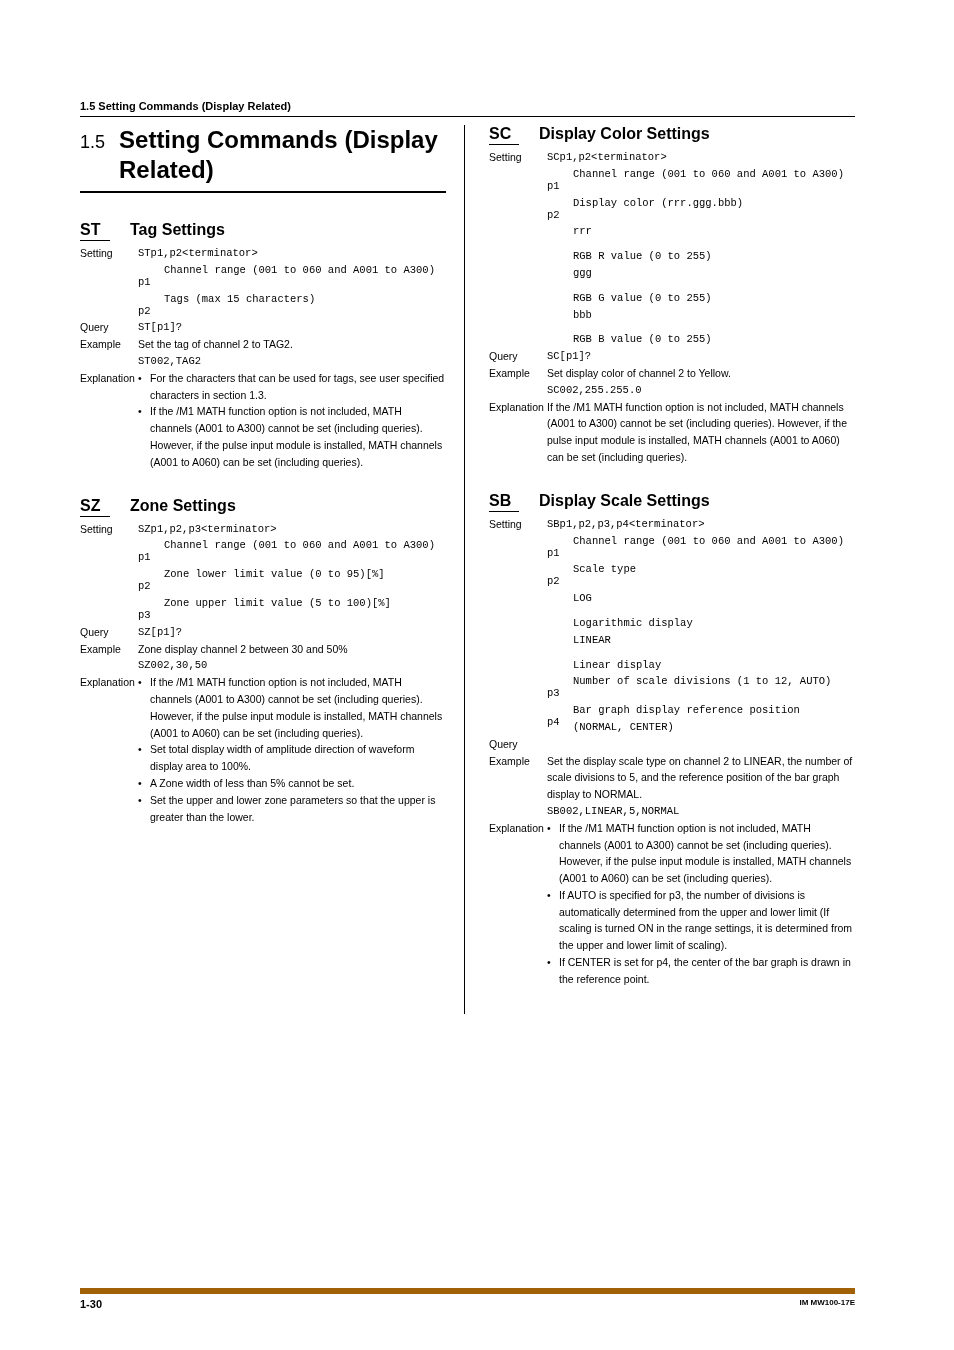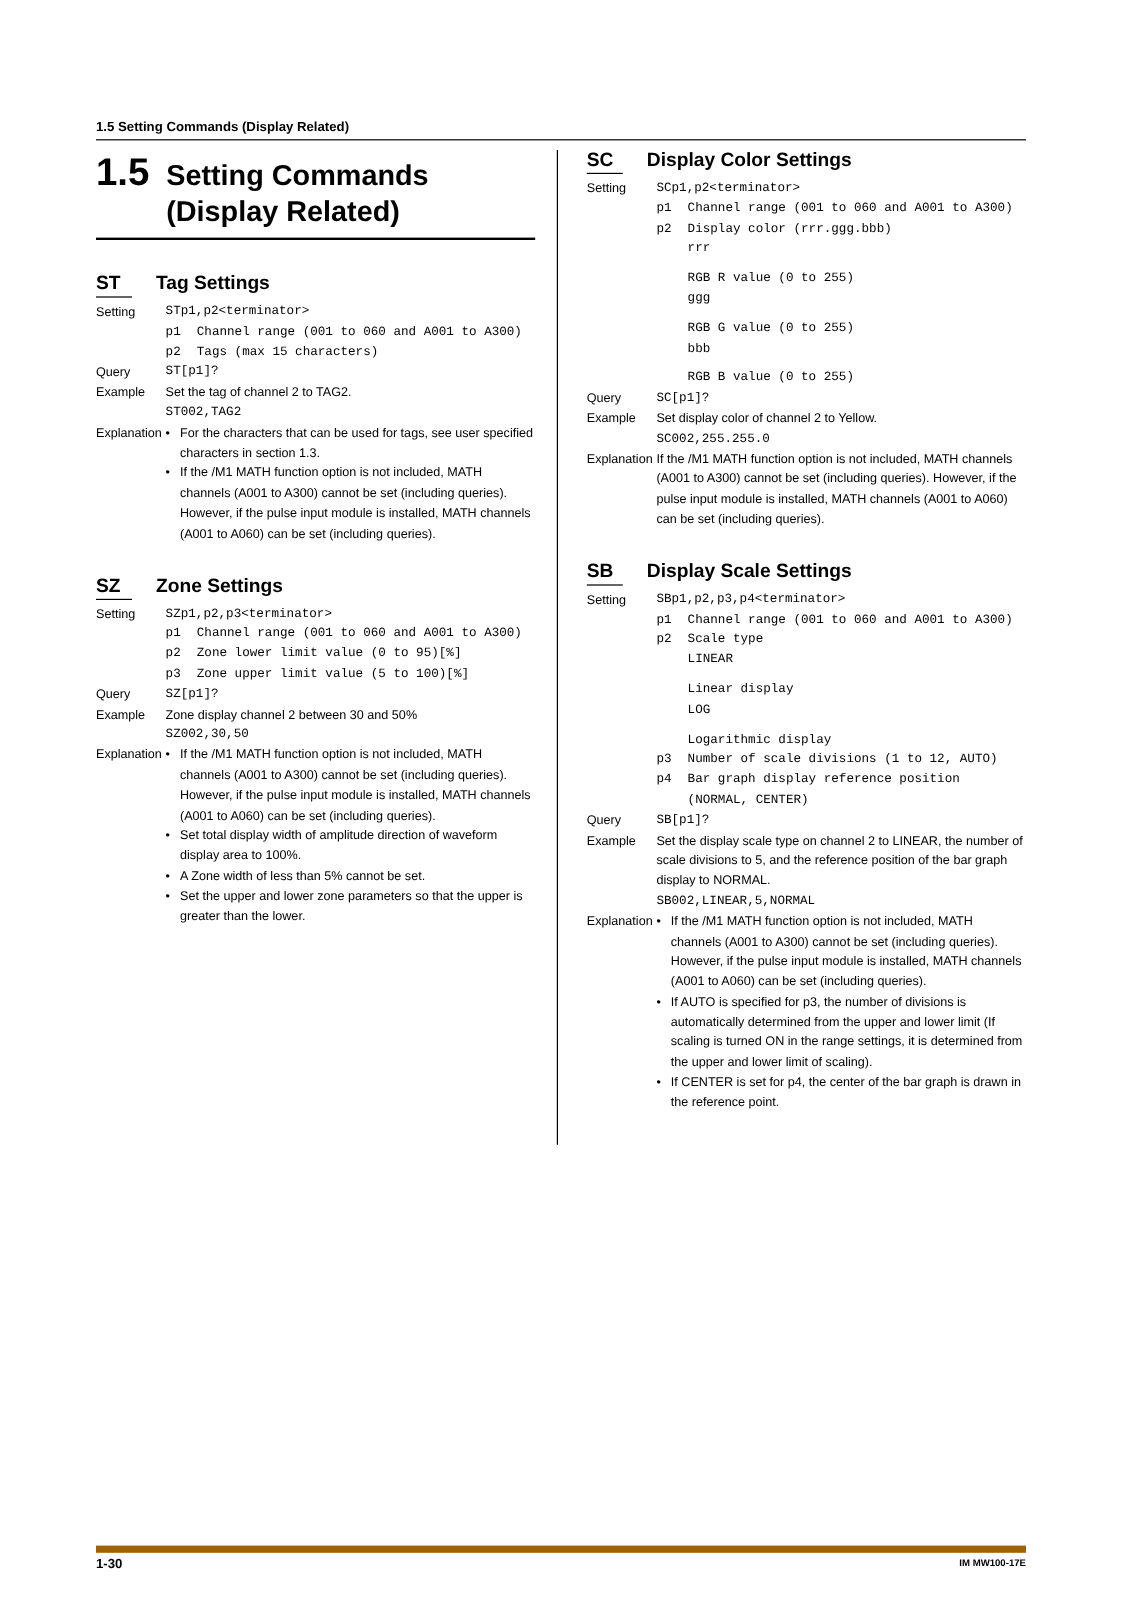--- a/index.html
+++ b/index.html
@@ -26,22 +26,22 @@
   }
   .main-title-wrap {
     border-bottom: 2px solid #000;
     padding-bottom: 6px;
     margin-bottom: 28px;
     display: flex;
     align-items: baseline;
     gap: 14px;
   }
   .main-num {
-    font-size: 32px;
-    font-weight: bold;
+    font-size: 18px;
+    font-weight: normal;
     text-align: right;
   }
   .main-title {
     font-size: 24px;
     font-weight: bold;
     line-height: 1.25;
   }
   .cols {
     display: flex;
     gap: 24px;
@@ -95,20 +95,21 @@
     display: flex;
     gap: 8px;
     font-family: "Courier New", monospace;
     font-size: 10.5px;
     line-height: 1.6;
     padding-left: 0;
   }
   .param .pk {
     flex-shrink: 0;
     width: 18px;
+    margin-top: 12px;
   }
   .param .pv {
     flex: 1;
   }
   .sub-param {
     display: flex;
     gap: 8px;
     font-family: "Courier New", monospace;
     font-size: 10.5px;
     line-height: 1.6;
@@ -319,40 +320,39 @@
             <div class="mono">SBp1,p2,p3,p4&lt;terminator&gt;</div>
             <div class="param">
                 <span class="pk">p1</span>
                 <span class="pv">Channel range (001 to 060 and A001 to A300)</span>
               </div>
             <div class="param">
                 <span class="pk">p2</span>
                 <span class="pv">Scale type</span>
               </div>
             <div class="sub-param">
+                <span class="spk">LOG</span>
+                <span class="spv">Logarithmic display</span>
+              </div>
+            <div class="sub-param">
                 <span class="spk">LINEAR</span>
                 <span class="spv">Linear display</span>
               </div>
-            <div class="sub-param">
-                <span class="spk">LOG</span>
-                <span class="spv">Logarithmic display</span>
-              </div>
             <div class="param">
                 <span class="pk">p3</span>
                 <span class="pv">Number of scale divisions (1 to 12, AUTO)</span>
               </div>
             <div class="param">
                 <span class="pk">p4</span>
                 <span class="pv">Bar graph display reference position (NORMAL, CENTER)</span>
               </div>
           </div>
         </div>
         <div class="row">
           <div class="row-label">Query</div>
-          <div class="row-body mono">SB[p1]?</div>
         </div>
         <div class="row">
           <div class="row-label">Example</div>
           <div class="row-body">
             <div class="plain">Set the display scale type on channel 2 to LINEAR, the number of scale divisions to 5, and the reference position of the bar graph display to NORMAL.</div>
             <div class="mono">SB002,LINEAR,5,NORMAL</div>
           </div>
         </div>
         <div class="row">
           <div class="row-label">Explanation</div>

